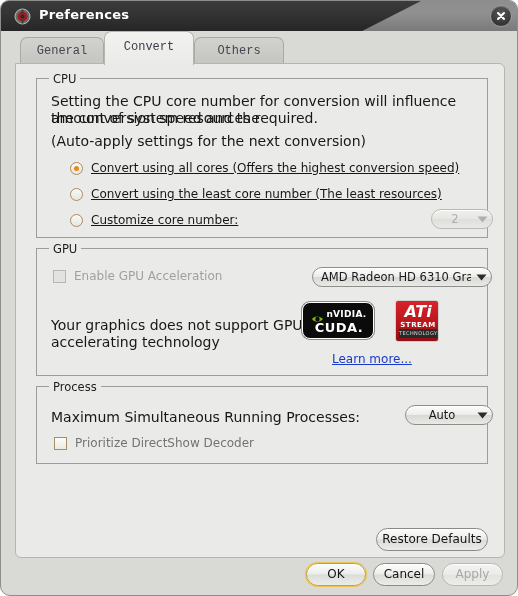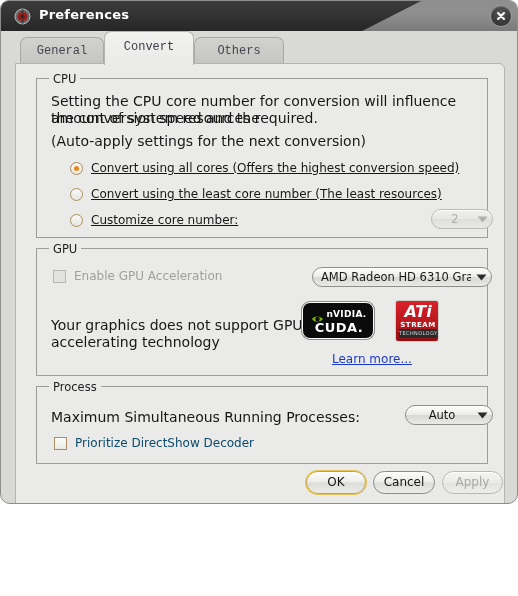--- a/index.html
+++ b/index.html
@@ -8,21 +8,21 @@
     background: #ffffff;
     font-family: "DejaVu Sans", sans-serif;
     -webkit-font-smoothing: none;
   }
   * { box-sizing: border-box; }
 
   
   .window {
     position: absolute;
     left: 0; top: 0;
-    width: 518px; height: 504px;
+    width: 518px; height: 596px;
     background: #d9d9d6;
     border-radius: 9px 9px 10px 10px;
     overflow: hidden;
     border: 1px solid #8d8d8a;
   }
 
   
   .titlebar {
     position: absolute;
     left: 0; top: 0;
@@ -178,21 +178,21 @@
     background: linear-gradient(to bottom, #fbfbf9 0%, #eaeae6 100%);
     flex: none;
   }
   .check-row.disabled .checkbox {
     border-color: #b6b6b3;
     background: #e2e2df;
   }
   .check-label {
     margin-left: 8px;
     font-size: 12px;
-    color: #0c4a6e;
+    color: #737373;
     font-family: "DejaVu Sans", sans-serif;
     white-space: nowrap;
   }
   .check-row.disabled .check-label { color: #a0a09d; }
 
   
   .dropdown {
     position: absolute;
     height: 20px;
     border-radius: 10px;

